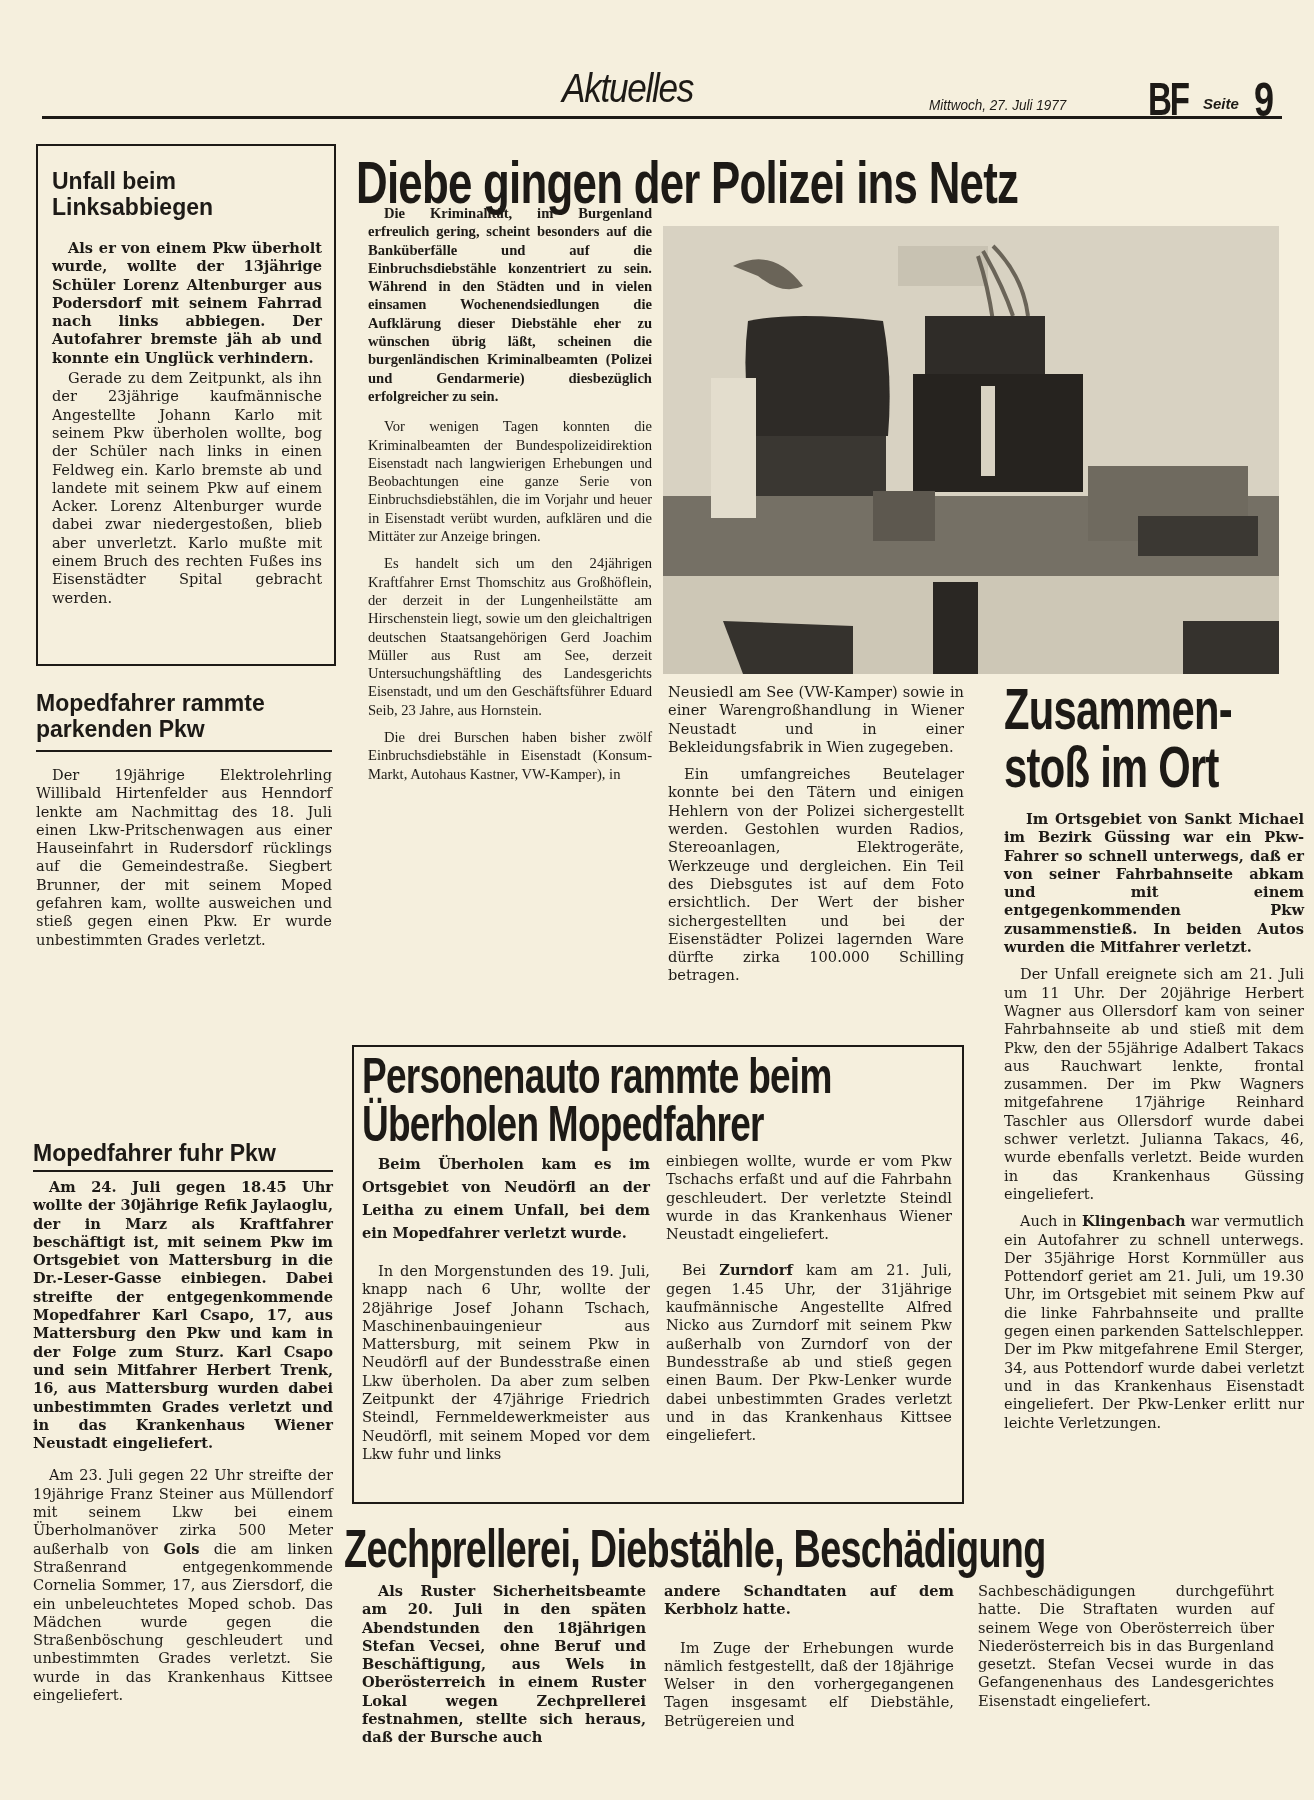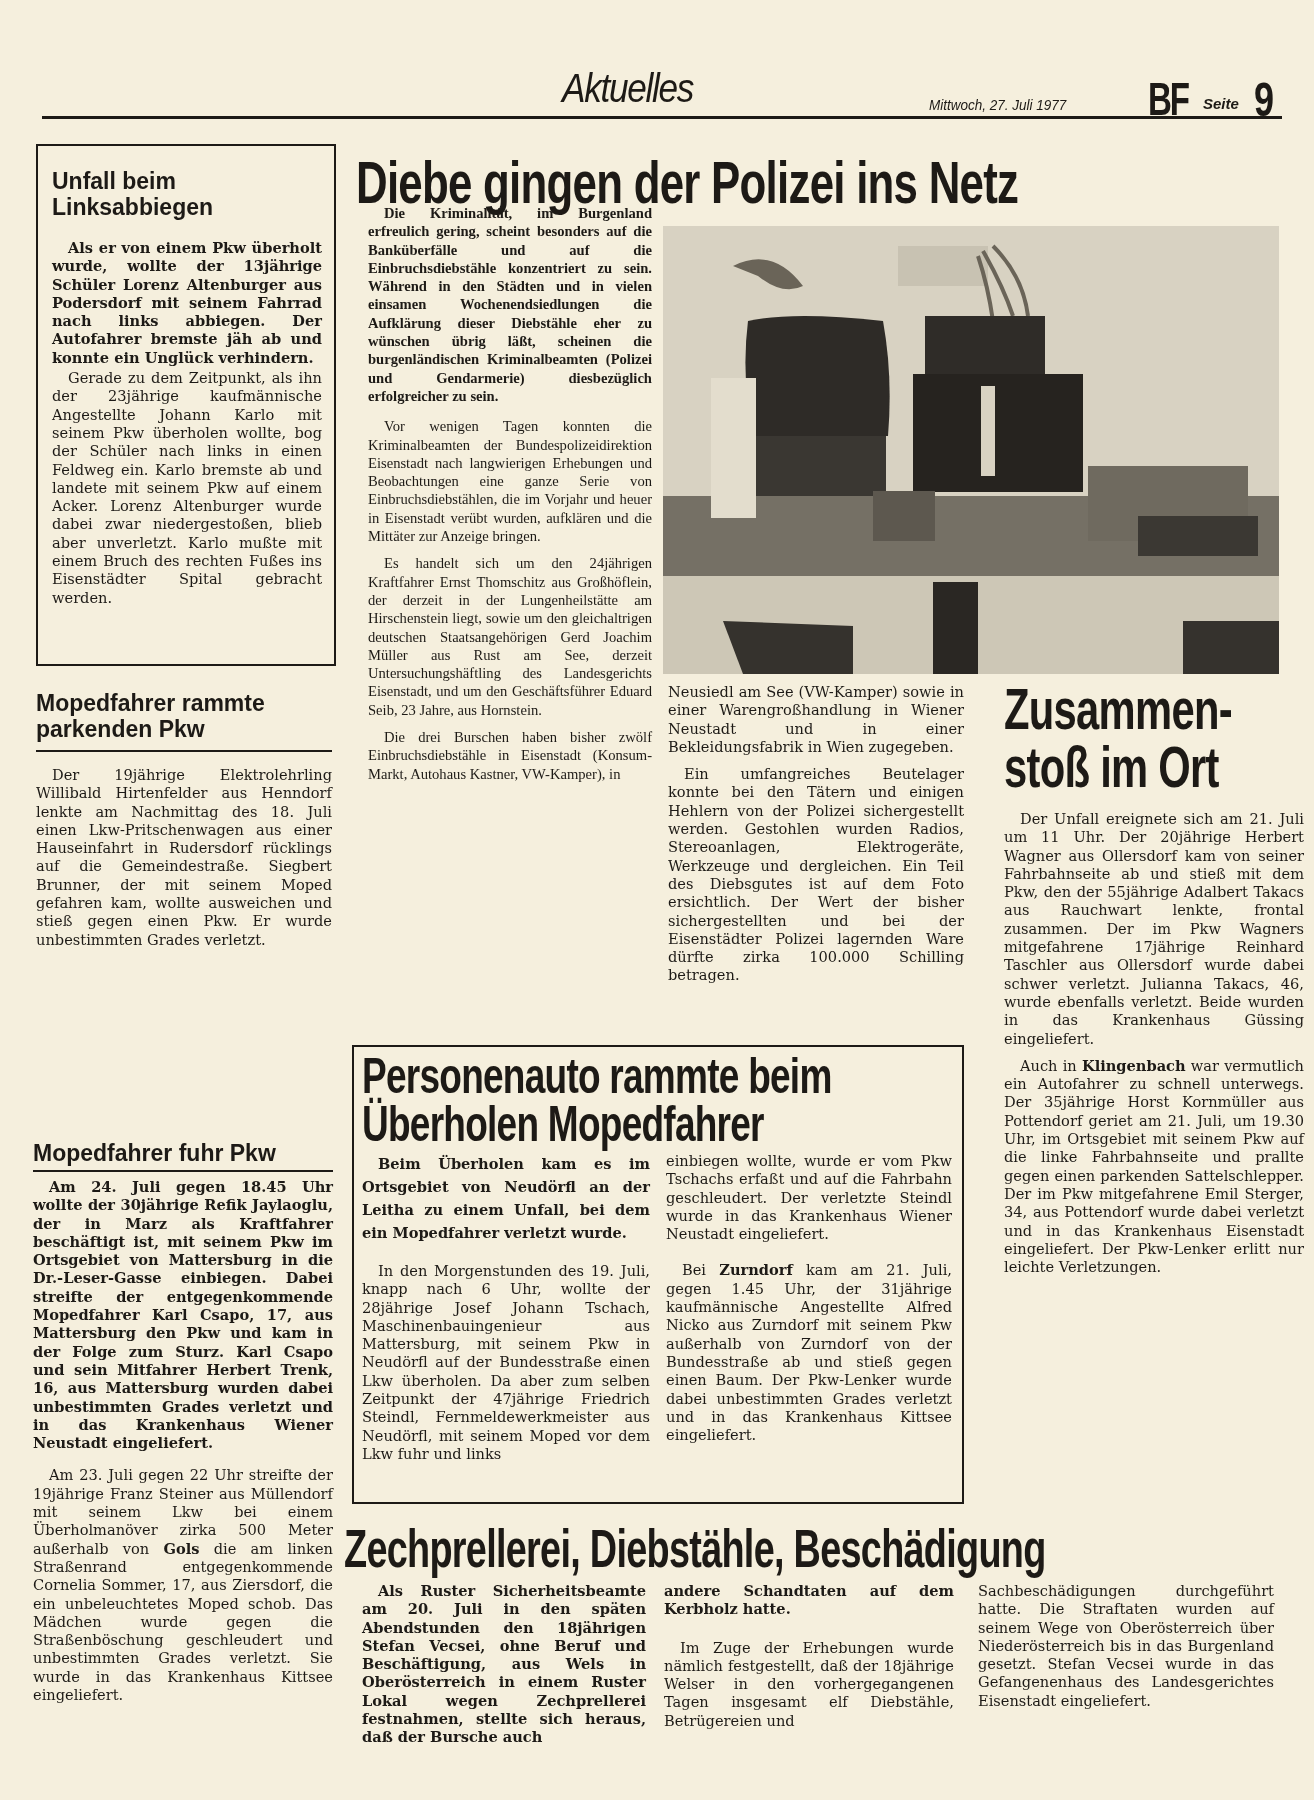--- a/index.html
+++ b/index.html
@@ -108,20 +108,21 @@
 
 <div class="abs txt" style="left:668px;top:683px;width:296px;">
   <p style="text-indent:0;">Neusiedl am See (VW-Kamper) sowie in einer Warengroßhandlung in Wiener Neustadt und in einer Bekleidungsfabrik in Wien zugegeben.</p>
   <p>Ein umfangreiches Beutelager konnte bei den Tätern und einigen Hehlern von der Polizei sichergestellt werden. Gestohlen wurden Radios, Stereoanlagen, Elektrogeräte, Werkzeuge und dergleichen. Ein Teil des Diebsgutes ist auf dem Foto ersichtlich. Der Wert der bisher sichergestellten und bei der Eisenstädter Polizei lagernden Ware dürfte zirka 100.000 Schilling betragen.</p>
 </div>
 
 <div class="abs" style="left:1004px;top:680px;width:300px;">
   <div class="hl-cond" style="font-size:58px;line-height:58px;transform:scaleX(0.72);">Zusammen-</div>
   <div class="hl-cond" style="font-size:58px;line-height:58px;transform:scaleX(0.72);">stoß im Ort</div>
   <div class="txt" style="margin-top:14px;">
+    <p class="lead" style="text-indent:22px;">Im Ortsgebiet von Sankt Michael im Bezirk Güssing war ein Pkw-Fahrer so schnell unterwegs, daß er von seiner Fahrbahnseite abkam und mit einem entgegenkommenden Pkw zusammenstieß. In beiden Autos wurden die Mitfahrer verletzt.</p>
     <p>Der Unfall ereignete sich am 21. Juli um 11 Uhr. Der 20jährige Herbert Wagner aus Ollersdorf kam von seiner Fahrbahnseite ab und stieß mit dem Pkw, den der 55jährige Adalbert Takacs aus Rauchwart lenkte, frontal zusammen. Der im Pkw Wagners mitgefahrene 17jährige Reinhard Taschler aus Ollersdorf wurde dabei schwer verletzt. Julianna Takacs, 46, wurde ebenfalls verletzt. Beide wurden in das Krankenhaus Güssing eingeliefert.</p>
     <p><span>Auch in </span><b>Klingenbach</b><span> war vermutlich ein Autofahrer zu schnell unterwegs. Der 35jährige Horst Kornmüller aus Pottendorf geriet am 21. Juli, um 19.30 Uhr, im Ortsgebiet mit seinem Pkw auf die linke Fahrbahnseite und prallte gegen einen parkenden Sattelschlepper. Der im Pkw mitgefahrene Emil Sterger, 34, aus Pottendorf wurde dabei verletzt und in das Krankenhaus Eisenstadt eingeliefert. Der Pkw-Lenker erlitt nur leichte Verletzungen.</span></p>
   </div>
 </div>
 
 <div class="box" style="left:352px;top:1045px;width:608px;height:455px;"></div>
 <div class="abs" style="left:362px;top:1052px;width:590px;">
   <div class="hl-cond" style="font-size:50px;line-height:48px;transform:scaleX(0.74);">Personenauto rammte beim</div>
   <div class="hl-cond" style="font-size:50px;line-height:48px;transform:scaleX(0.74);">Überholen Mopedfahrer</div>
 </div>

